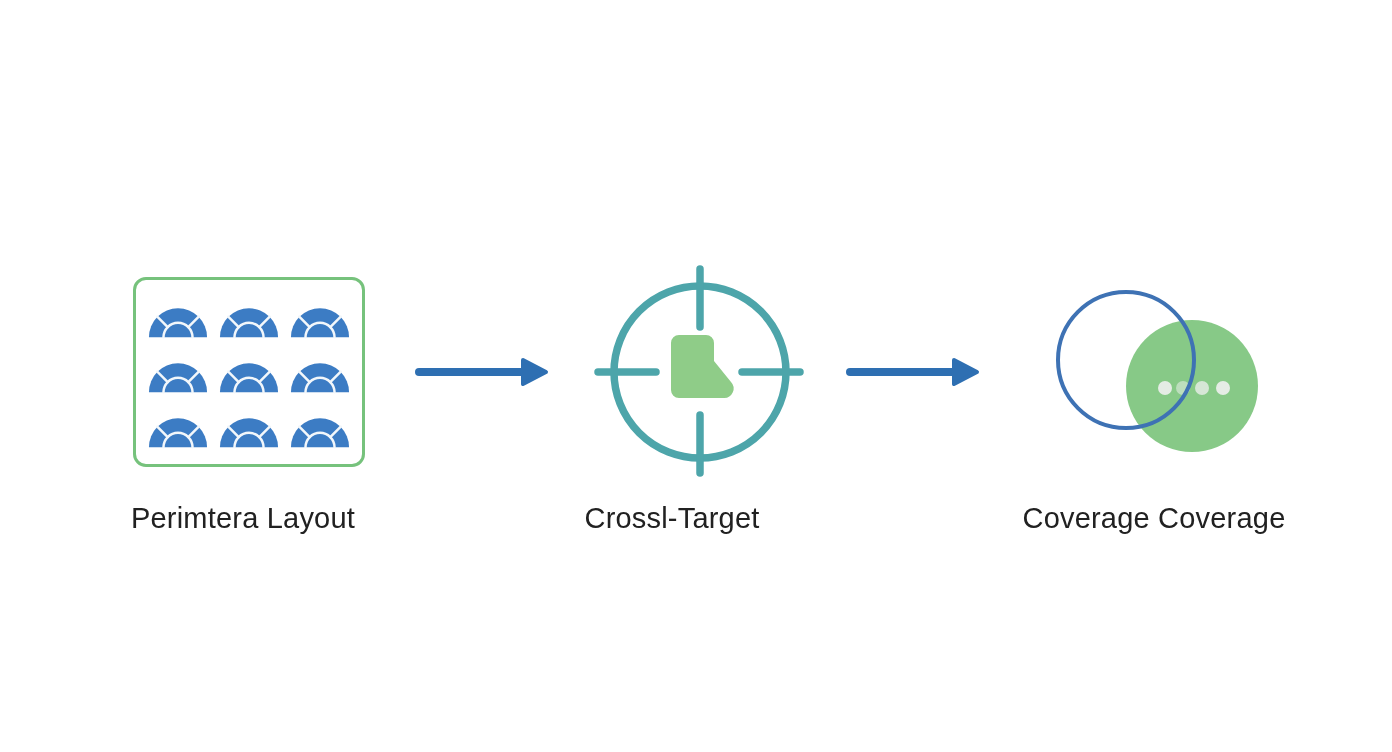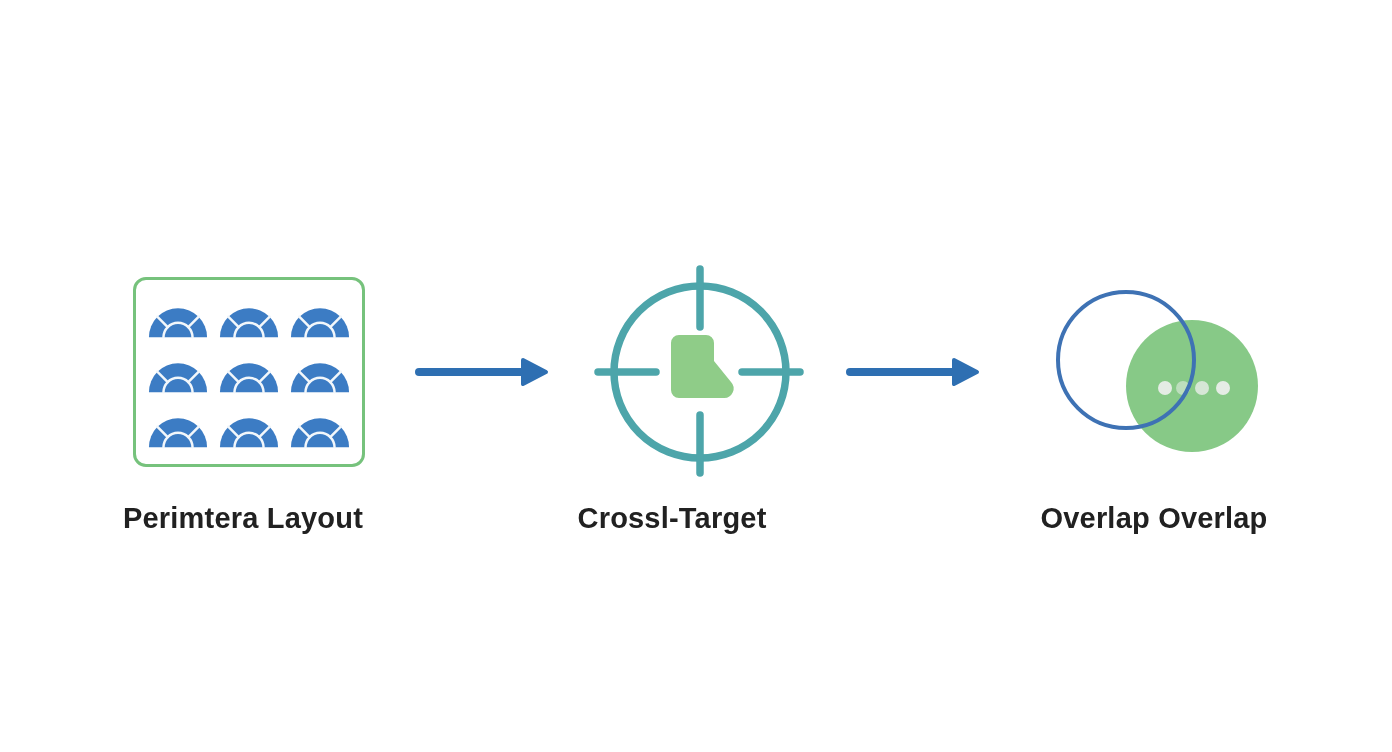--- a/index.html
+++ b/index.html
@@ -89,21 +89,21 @@
   }
   .venn-dot { fill: var(--overlap-dot, #eaeeea); }
 
   
   .step-label {
     position: absolute;
     top: 502px;
     width: 300px;
     text-align: center;
     font-size: 29px;
-    font-weight: 700;
+    font-weight: 400;
     letter-spacing: 0.2px;
     color: var(--label-text, #212121);
     white-space: nowrap;
   }
   .label-1 { left: 93px; }
   .label-2 { left: 522px; }
   .label-3 { left: 1004px; }
 </style>
 </head>
 <body>
@@ -180,16 +180,16 @@
 
   <div class="step">
     <svg class="venn-svg" width="240" height="196" viewBox="0 0 240 196">
       <circle class="venn-fill" cx="152" cy="114" r="66"></circle>
       <circle class="venn-dot" cx="125" cy="116" r="7" opacity="0.95"></circle>
       <circle class="venn-dot" cx="143" cy="116" r="7" opacity="0.55"></circle>
       <circle class="venn-dot" cx="162" cy="116" r="7" opacity="0.8"></circle>
       <circle class="venn-dot" cx="183" cy="116" r="7" opacity="0.95"></circle>
       <circle class="venn-outline" cx="86" cy="88" r="68"></circle>
     </svg>
-    <div class="step-label label-3">Overlap Overlap</div>
+    <div class="step-label label-3">Coverage Coverage</div>
   </div>
 
 </div>
 
 </body></html>

